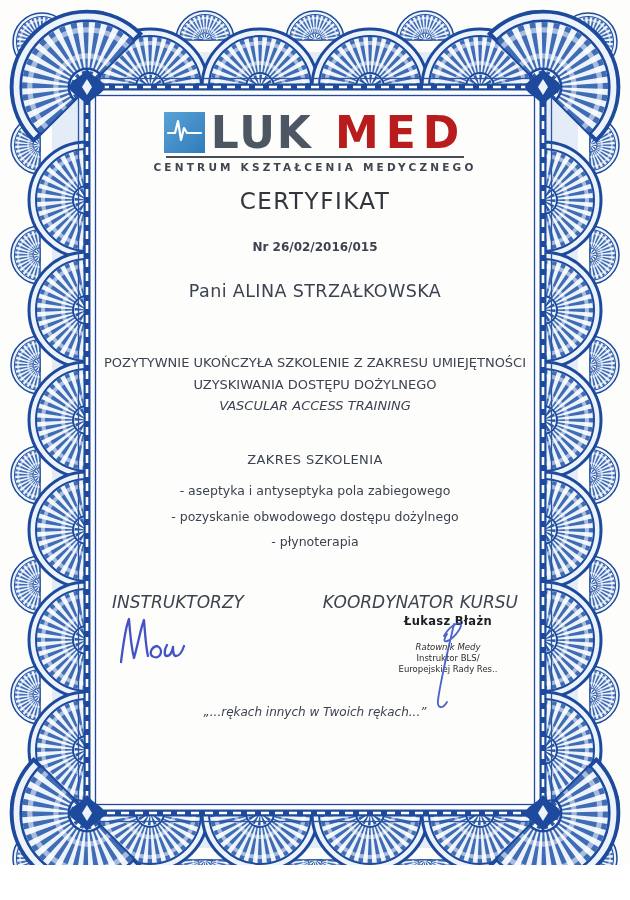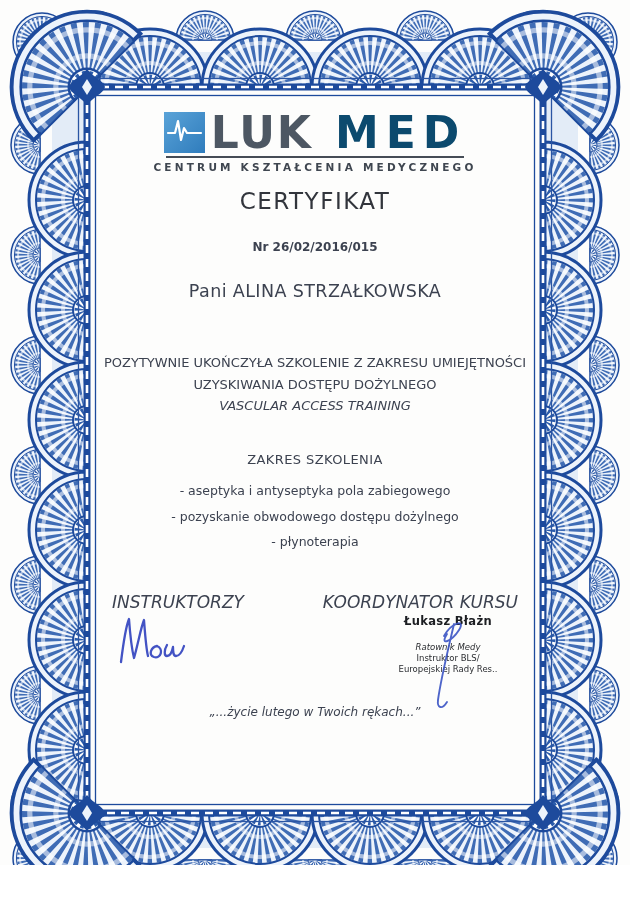--- a/index.html
+++ b/index.html
@@ -7,21 +7,21 @@
         font-family:"DejaVu Sans","Liberation Sans",sans-serif;color:#3c4250;}
   .border-svg{position:absolute;inset:0;}
   .abs{position:absolute;left:100px;right:100px;text-align:center;}
 
   
   .logo{top:112px;}
   .logo-row{display:flex;align-items:center;justify-content:center;gap:6px;}
   .logo-icon{width:41px;height:41px;display:block;}
   .logo-word{font-weight:bold;font-size:44px;line-height:41px;letter-spacing:2px;}
   .logo-luk{color:#4d5763;}
-  .logo-med{color:#0c4a6e;letter-spacing:7px;margin-left:16px;}
+  .logo-med{color:#b91c1c;letter-spacing:7px;margin-left:16px;}
   .logo-rule{width:298px;height:2px;background:#454c56;margin:3px auto 3px auto;}
   .logo-tagline{font-size:10.5px;font-weight:bold;letter-spacing:3.2px;color:#3f4650;}
 
   .title{top:188px;font-size:23px;letter-spacing:1.5px;color:#32353c;}
   .cert-number{top:240px;font-size:12px;font-weight:bold;}
   .recipient{top:281px;font-size:17.5px;letter-spacing:.4px;}
 
   .body-text{top:352px;font-size:13px;line-height:21.5px;text-align:center;}
   .body-text .en{font-style:italic;}
 
@@ -195,15 +195,15 @@
       <div>Europejskiej Rady Res..</div>
     </div>
   </div>
   <svg class="sig-coordinator" width="130" height="95" viewBox="0 0 130 95" xmlns="http://www.w3.org/2000/svg">
     <g fill="none" stroke="#3c55c5" stroke-width="1.9" stroke-linecap="round" opacity="0.9">
       <path d="M52,16 c8,-14 22,-17 15,-6 c-7,11 -20,17 -12,4"></path>
       <path d="M62,4 C56,30 49,58 46,80 c-1,8 4,10 9,2"></path>
     </g>
   </svg>
 
-  <div class="abs quote">„...życie lutego w Twoich rękach...”</div>
+  <div class="abs quote">„...rękach innych w Twoich rękach...”</div>
 
 </div>
 
 </body></html>

